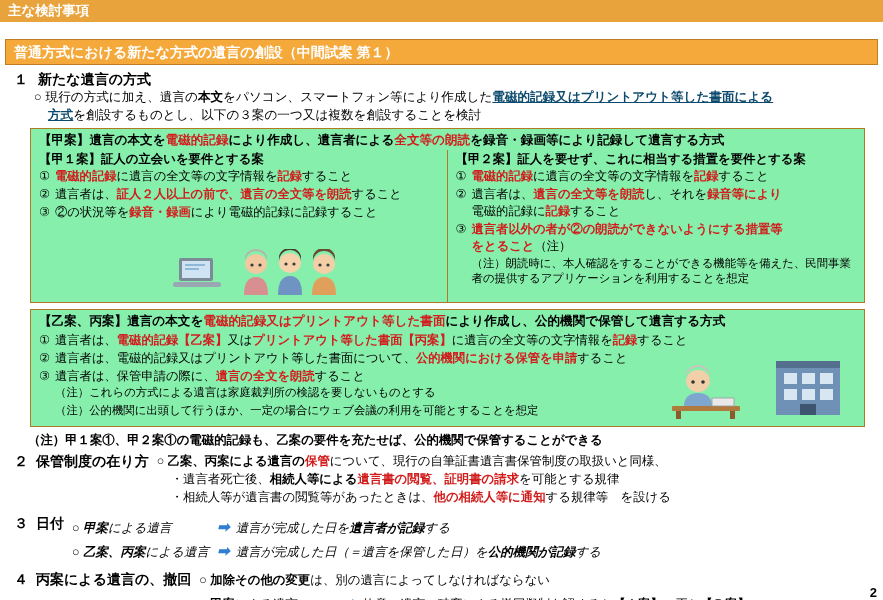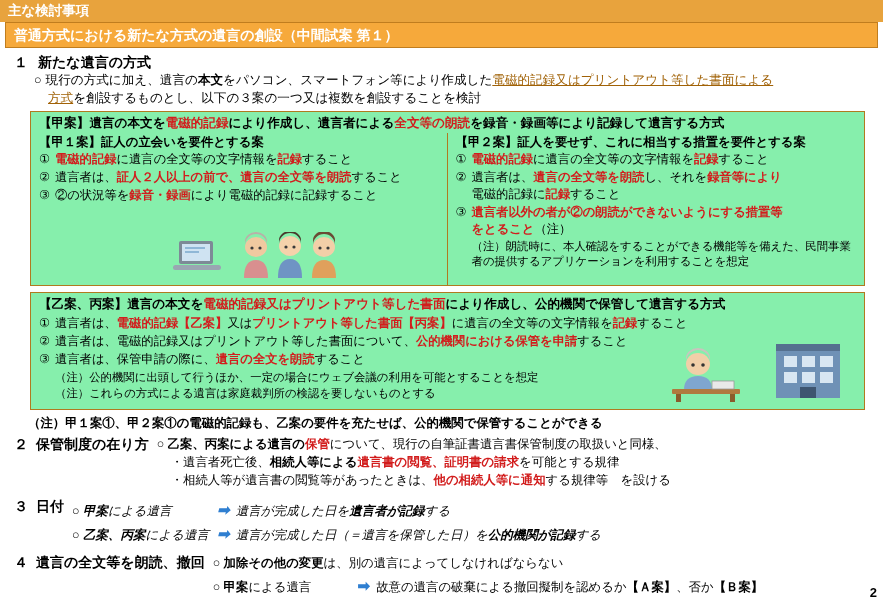--- a/index.html
+++ b/index.html
@@ -28,21 +28,21 @@
     background: #e8a33d;
     color: #ffffff;
     font-weight: bold;
     font-size: 13.5px;
     padding: 2px 8px;
     line-height: 1.3;
     width: 883px;
     box-sizing: border-box;
   }
   .title-bar-wrap {
-    margin-top: 0;
+    margin-top: 17px;
     padding-left: 5px;
     padding-right: 5px;
   }
   .title-bar {
     background: #f6a93b;
     border: 1px solid #c07d1e;
     color: #ffffff;
     font-weight: bold;
     font-size: 14px;
     padding: 3px 8px;
@@ -60,22 +60,22 @@
   }
   .sec-title {
     font-weight: bold;
     font-size: 14px;
   }
   .red {
     color: #d21d1d;
     font-weight: bold;
   }
   .red-u {
-    color: #a16207;
-    font-weight: normal;
+    color: #0c4a6e;
+    font-weight: bold;
     text-decoration: underline;
   }
   .blk-b { font-weight: bold; }
 
   
   .s1-head {
     display: flex;
     gap: 10px;
     align-items: baseline;
     padding: 2px 0 0 6px;
@@ -307,25 +307,25 @@
           <span class="txt"><span>遺言者は、</span><span class="red">電磁的記録【乙案】</span><span>又は</span><span class="red">プリントアウト等した書面【丙案】</span><span>に遺言の全文等の文字情報を</span><span class="red">記録</span><span>すること</span></span>
         </div>
         <div class="item">
           <span class="mark">②</span>
           <span class="txt"><span>遺言者は、電磁的記録又はプリントアウト等した書面について、</span><span class="red">公的機関における保管を申請</span><span>すること</span></span>
         </div>
         <div class="item">
           <span class="mark">③</span>
           <span class="txt"><span>遺言者は、保管申請の際に、</span><span class="red">遺言の全文を朗読</span><span>すること</span></span>
         </div>
+        <div class="note" style="padding-left:16px;">
+          <span>（注）これらの方式による遺言は家庭裁判所の検認を要しないものとする</span>
+        </div>
         <div class="note" style="padding-left:16px; margin-top:2px;">
           <span>（注）公的機関に出頭して行うほか、一定の場合にウェブ会議の利用を可能とすることを想定</span>
-        </div>
-        <div class="note" style="padding-left:16px;">
-          <span>（注）これらの方式による遺言は家庭裁判所の検認を要しないものとする</span>
         </div>
 
         <span class="illus" style="right:120px; bottom:4px;">
           <svg width="76" height="54" viewBox="0 0 76 54">
             <ellipse cx="30" cy="16" rx="12" ry="11" fill="#f1cfa8"></ellipse>
             <path d="M18 14 A12 12 0 0 1 42 14 L42 10 A12 10 0 0 0 18 10 Z" fill="#c9c4be"></path>
             <circle cx="25" cy="17" r="1.8" fill="#333"></circle>
             <circle cx="35" cy="17" r="1.8" fill="#333"></circle>
             <path d="M16 42 Q16 28 30 28 Q44 28 44 42 Z" fill="#7fa6cf"></path>
             <rect x="4" y="41" width="68" height="5" rx="1" fill="#b07a3e"></rect>
@@ -380,21 +380,21 @@
         </div>
         <div>
           <span>○</span>
           <span class="opt-label"><span class="blk-b">乙案、丙案</span><span>による遺言</span></span><span class="arrow">➡</span><span>遺言が完成した日（＝遺言を保管した日）を</span><span class="blk-b">公的機関が記録</span><span>する</span>
         </div>
       </div>
     </div>
 
     <div class="sec4">
       <span class="sec-num">４</span>
-      <span class="sec-title" style="white-space:nowrap;">遺言の全文等を朗読、撤回</span>
+      <span class="sec-title" style="white-space:nowrap;">丙案による遺言の、撤回</span>
       <div class="body">
         <div>
           <span>○</span>
           <span class="blk-b">加除その他の変更</span><span>は、別の遺言によってしなければならない</span>
         </div>
         <div>
           <span>○</span>
           <span class="opt-label"><span class="blk-b">甲案</span><span>による遺言</span></span><span class="arrow">➡</span><span>故意の遺言の破棄による撤回擬制を認めるか</span><span class="blk-b">【Ａ案】</span><span>、否か</span><span class="blk-b">【Ｂ案】</span>
         </div>
         <div>

